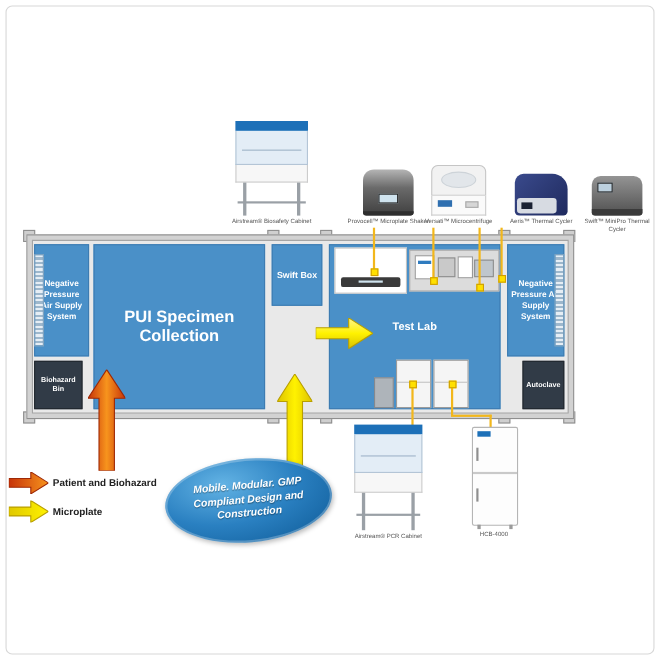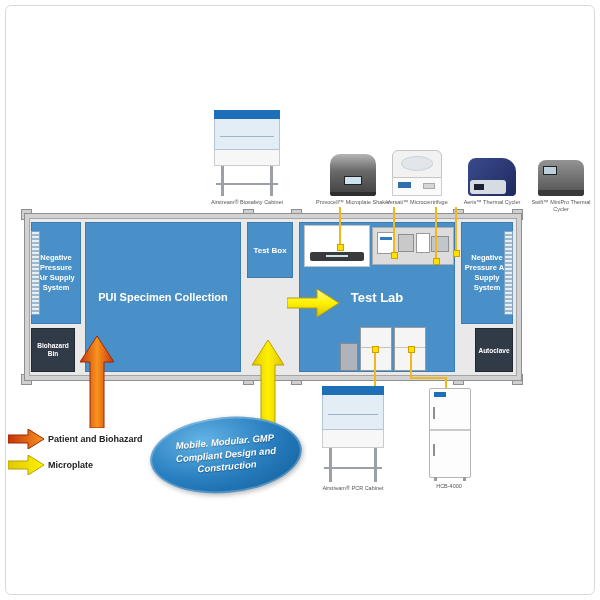--- a/index.html
+++ b/index.html
@@ -146,27 +146,27 @@
   <div class="pad" style="left:512px;top:374px;"></div>
 
   <div id="plan">
     <div class="room" style="left:6px;top:8px;width:50px;height:102px;font-size:7.5px;line-height:1.35;padding:2px;">
       <div class="louver" style="left:-1px;"></div>
       <span>Negative Pressure Air Supply System</span>
     </div>
     <div class="room dark" style="left:6px;top:114px;width:44px;height:44px;font-size:6.5px;line-height:1.3;padding:2px;">
       <span>Biohazard Bin</span>
     </div>
-    <div class="room" style="left:60px;top:8px;width:156px;height:150px;font-size:11px;">
+    <div class="room" style="left:60px;top:8px;width:156px;height:150px;font-size:15px;">
       <span>PUI Specimen Collection</span>
     </div>
     <div class="room" style="left:222px;top:8px;width:46px;height:56px;font-size:8px;">
-      <span>Test Box</span>
-    </div>
-    <div class="room" style="left:274px;top:8px;width:156px;height:150px;font-size:13px;">
+      <span>Swift Box</span>
+    </div>
+    <div class="room" style="left:274px;top:8px;width:156px;height:150px;font-size:10px;">
       <div class="bench-doc">
           <div class="bar"></div>
         </div>
       <div class="bench">
         <div class="it1"></div>
         <div class="it2"></div>
         <div class="it3"></div>
         <div class="it4"></div>
       </div>
       <div class="tl-box" style="left:60px;top:104px;"></div>

